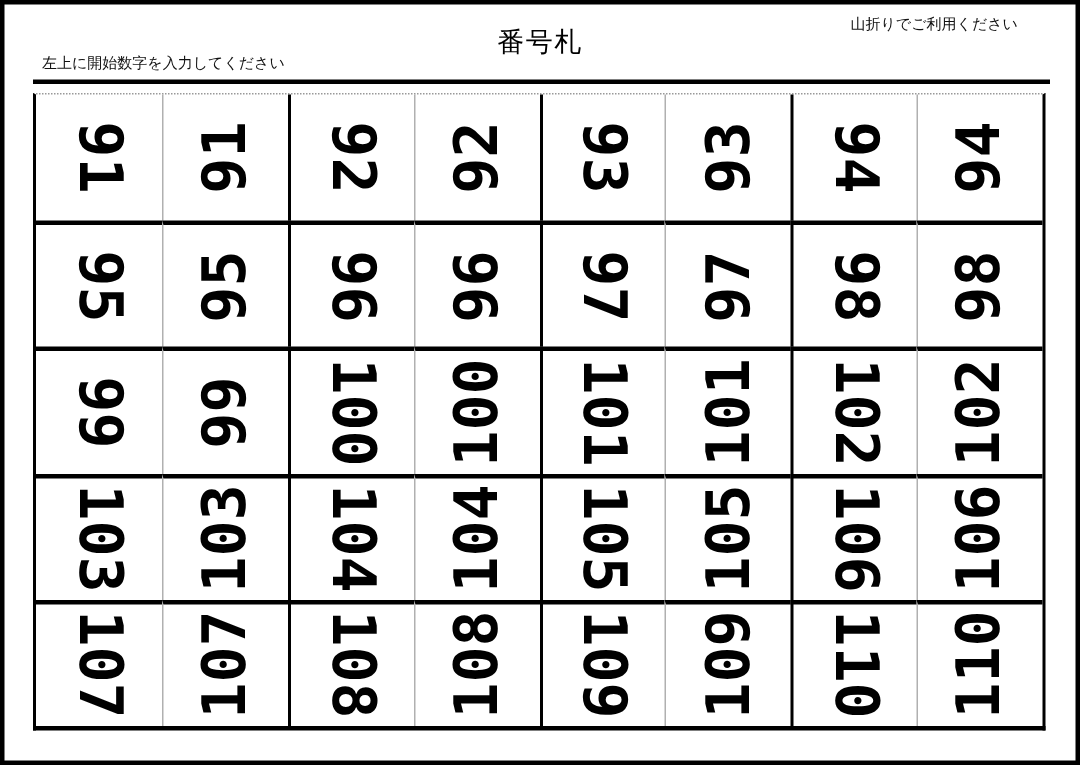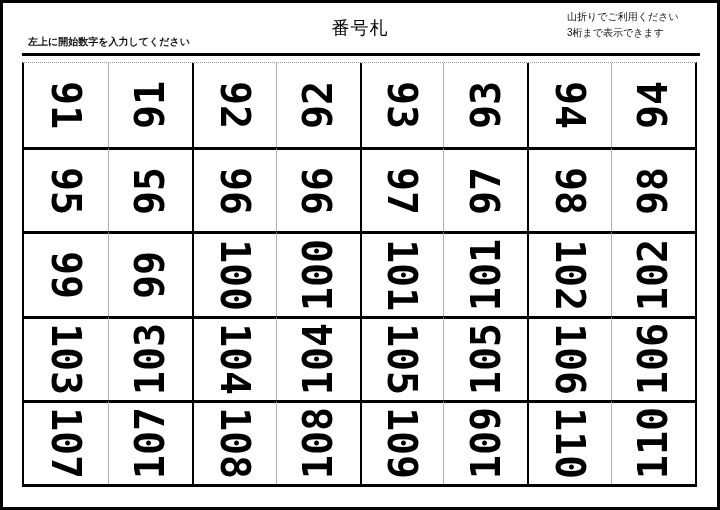--- a/index.html
+++ b/index.html
@@ -17,21 +17,20 @@
     border: 3px solid #000000;
     overflow: hidden;
   }
   .hdr-left {
     position: absolute;
     left: 25px;
     top: 32px;
     font-size: 10px;
     color: #111111;
     white-space: nowrap;
-    font-weight: bold;
   }
   .hdr-title {
     position: absolute;
     left: 0;
     right: 0;
     top: 13px;
     text-align: center;
     font-size: 18px;
     font-weight: 400;
     color: #000000;
@@ -95,21 +94,20 @@
 </style>
 </head>
 <body>
 
 <div class="page">
 
   <div class="hdr-left">左上に開始数字を入力してください</div>
   <div class="hdr-title">番号札</div>
   <div class="hdr-right">
     <div>山折りでご利用ください</div>
-    <div>3桁まで表示できます</div>
   </div>
   <div class="rule"></div>
 
   <div class="grid">
 
     <div class="cell cw">
         <span class="num">91</span>
       </div>
     <div class="cell ccw">
         <span class="num">91</span>

